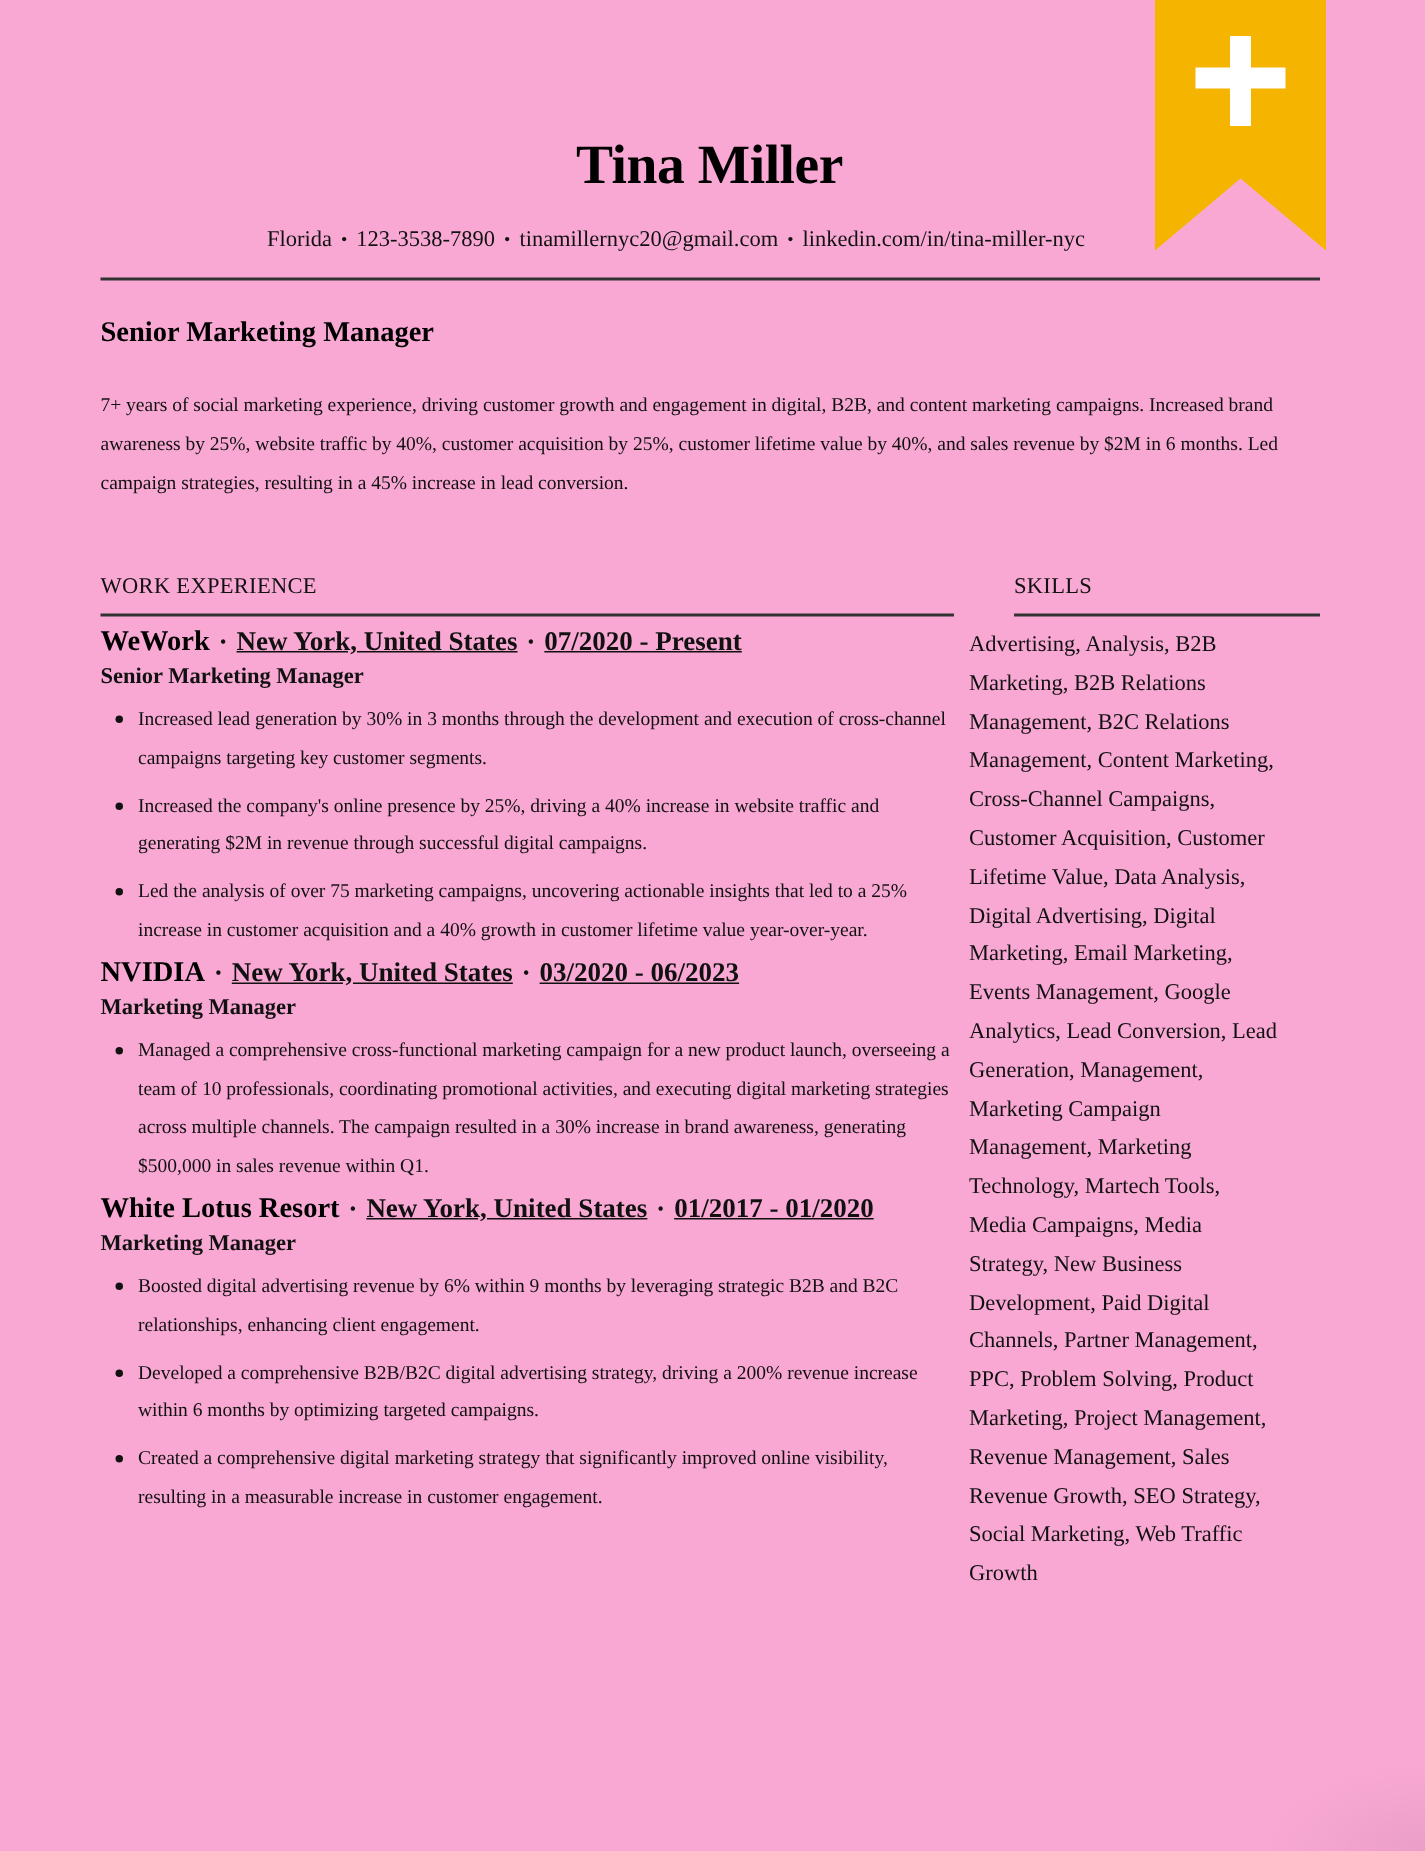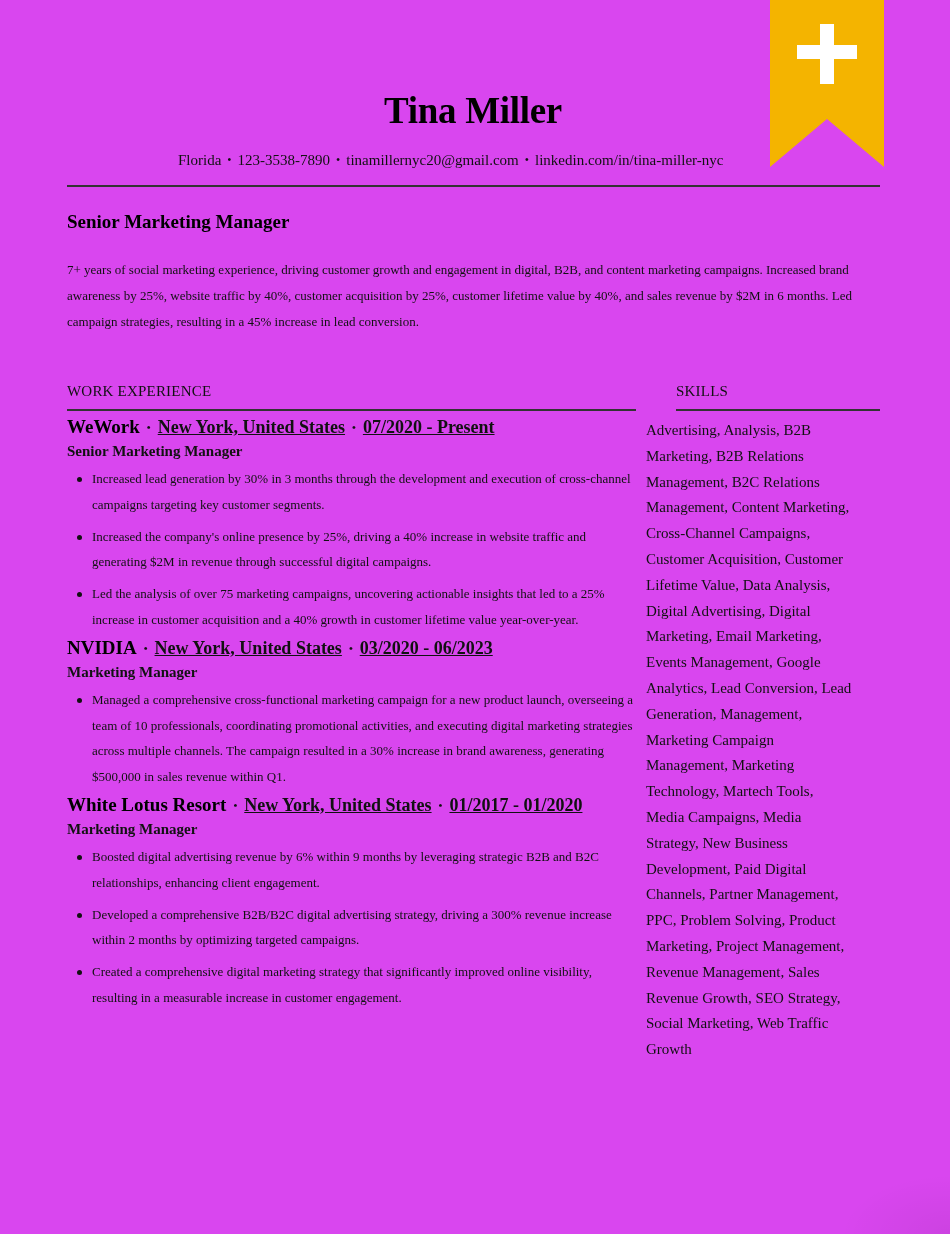--- a/index.html
+++ b/index.html
@@ -4,21 +4,21 @@
   <style>
     * { margin: 0; padding: 0; box-sizing: border-box; }
     html, body { width: 950px; height: 1234px; background: #ffffff; overflow: hidden; }
     body {
       font-family: "Liberation Serif", "DejaVu Serif", serif;
       color: #111111;
       position: relative;
     }
     .page {
       position: absolute; left: 0; top: 0; width: 950px; height: 1234px;
-      background: #d946ef;
+      background: #f9a8d4;
       padding-left: 14px;
     }
     .corner-shadow {
       position: absolute; right: 0; bottom: 0; width: 110px; height: 60px;
       background: radial-gradient(ellipse at 100% 100%, rgba(0,0,0,0.06) 0%, rgba(0,0,0,0.0) 70%);
       pointer-events: none;
     }
     
     .ribbon {
       position: absolute; left: 770px; top: 0; width: 114px; height: 167px;
@@ -127,21 +127,21 @@
       </ul>
     </div>
 
     <div class="job">
       <div class="job-head">
         <span class="company">White Lotus Resort</span><span class="dot">•</span><span class="meta">New York, United States</span><span class="dot">•</span><span class="meta">01/2017 - 01/2020</span>
       </div>
       <div class="job-role">Marketing Manager</div>
       <ul class="bullets">
         <li>Boosted digital advertising revenue by 6% within 9 months by leveraging strategic B2B and B2C relationships, enhancing client engagement.</li>
-        <li>Developed a comprehensive B2B/B2C digital advertising strategy, driving a 300% revenue increase within 2 months by optimizing targeted campaigns.</li>
+        <li>Developed a comprehensive B2B/B2C digital advertising strategy, driving a 200% revenue increase within 6 months by optimizing targeted campaigns.</li>
         <li>Created a comprehensive digital marketing strategy that significantly improved online visibility, resulting in a measurable increase in customer engagement.</li>
       </ul>
     </div>
   </div>
 
   <div class="skills">Advertising, Analysis, B2B Marketing, B2B Relations Management, B2C Relations Management, Content Marketing, Cross-Channel Campaigns, Customer Acquisition, Customer Lifetime Value, Data Analysis, Digital Advertising, Digital Marketing, Email Marketing, Events Management, Google Analytics, Lead Conversion, Lead Generation, Management, Marketing Campaign Management, Marketing Technology, Martech Tools, Media Campaigns, Media Strategy, New Business Development, Paid Digital Channels, Partner Management, PPC, Problem Solving, Product Marketing, Project Management, Revenue Management, Sales Revenue Growth, SEO Strategy, Social Marketing, Web Traffic Growth</div>
 
   <div class="corner-shadow"></div>
 </div>
 

